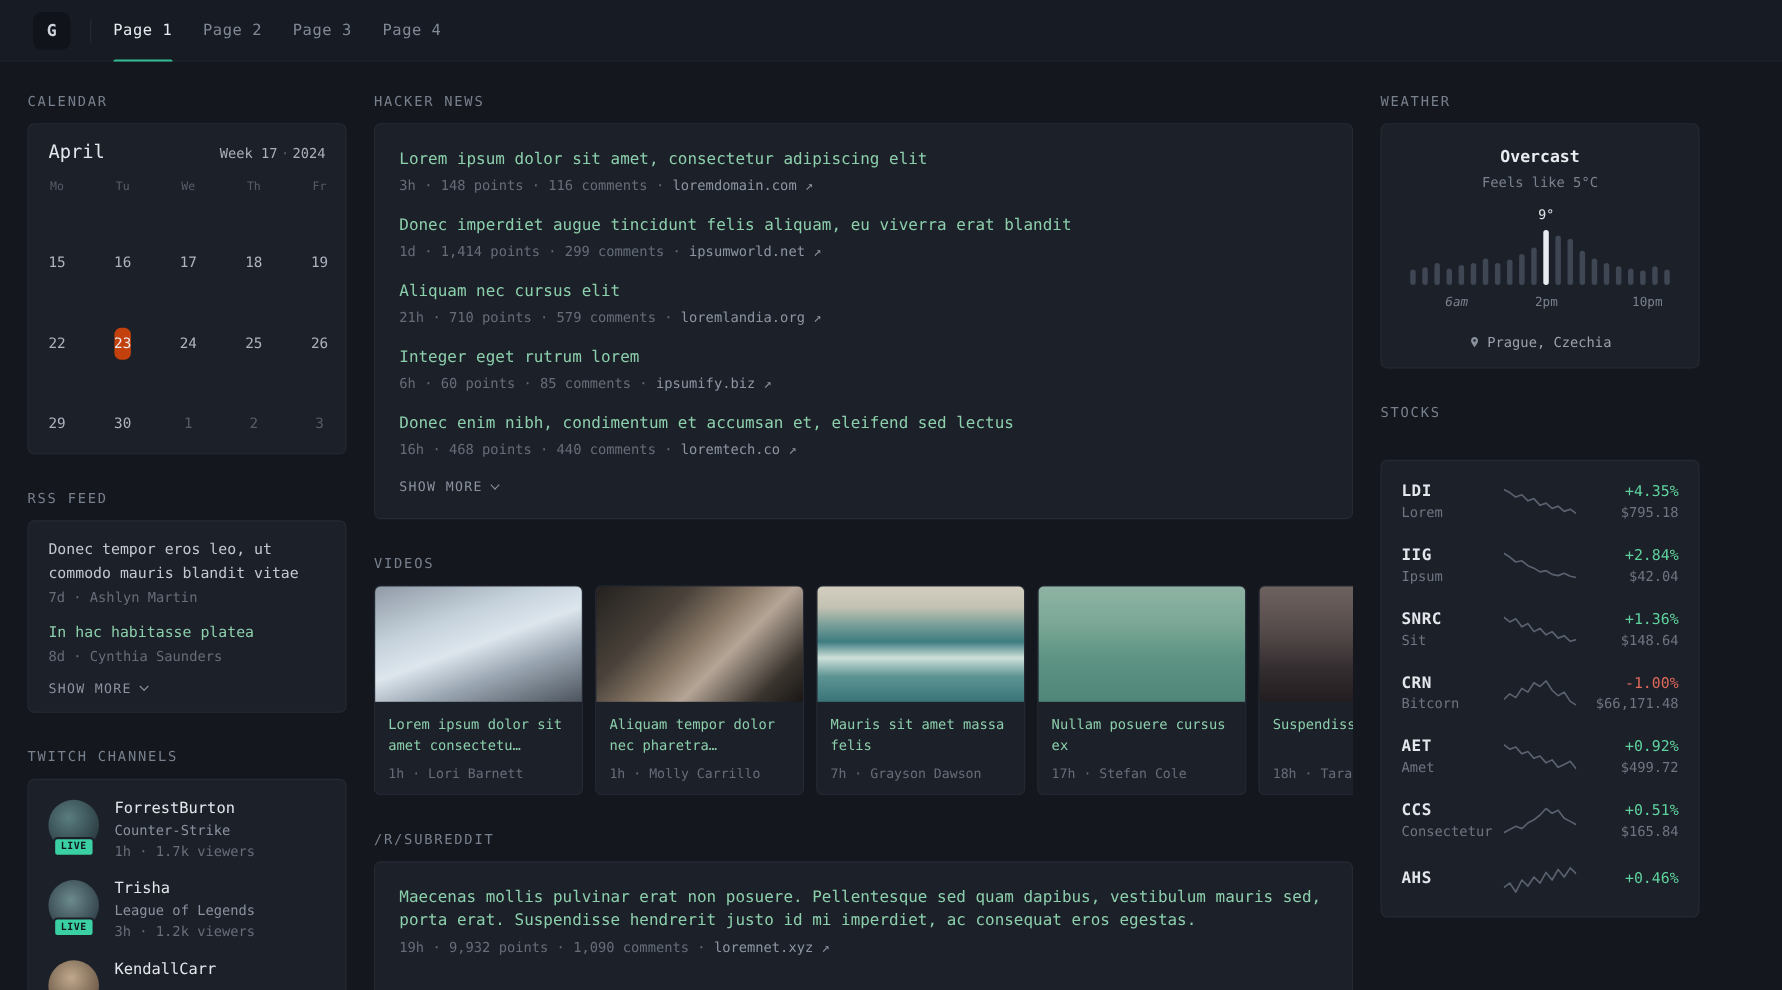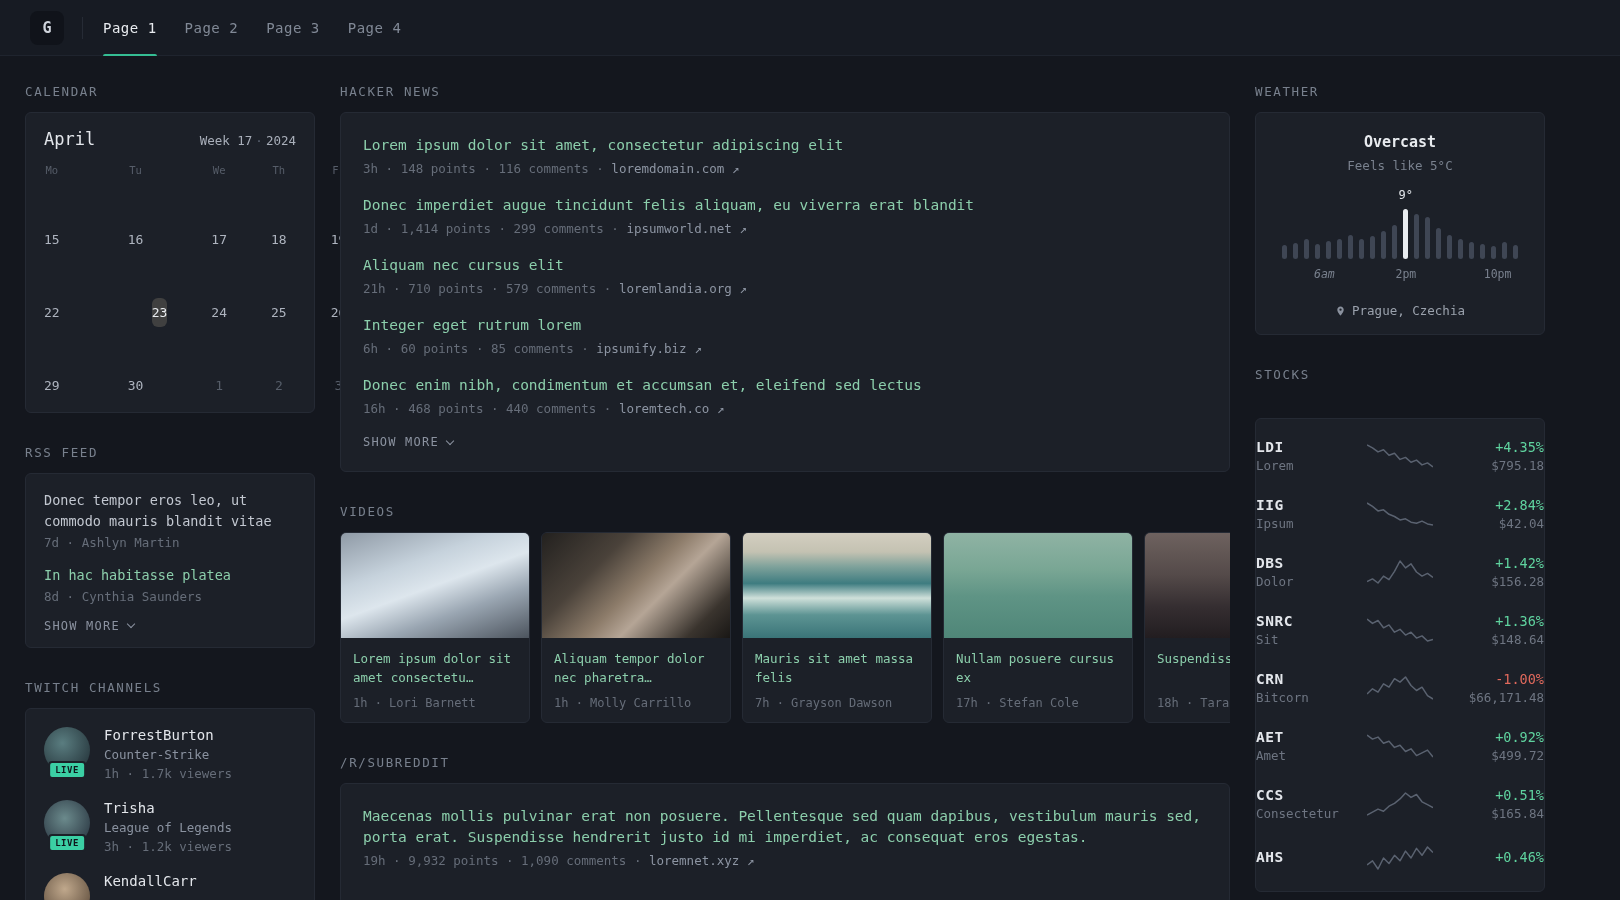--- a/index.html
+++ b/index.html
@@ -27,21 +27,21 @@
   
   .cal { padding:16px 18px 12px; }
   .cal-head { display:flex; justify-content:space-between; align-items:baseline; margin-bottom:8px; }
   .cal-month { font-size:17px; color:#e3e6eb; }
   .cal-week { font-size:12.5px; color:#a9afba; }
   .cal-week .dot { color:#596070; margin:0 3px; }
   .cal-grid { display:grid; grid-template-columns:repeat(7,1fr); row-gap:1px; text-align:center;gap:44px; }
   .cal-dow { font-size:10.5px; color:#565d69; padding:7px 0 5px; }
   .cal-day { font-size:13px; color:#aeb4bf; padding:7px 0; border-radius:6px; }
   .cal-day.dim { color:#565d69; }
-  .cal-day.sel { background:#404040; color:#e9ecf0;margin-left:48px; }
+  .cal-day.sel { background:#c2410c; color:#e9ecf0; }
   
   .rss { padding:16px 18px 14px; }
   .rss-item { margin-bottom:15px; }
   .rss-link { color:#8ccfac; font-size:13.5px; line-height:1.55; cursor:pointer; }
   .rss-link.read { color:#c3c8d1; }
   .rss-meta { color:#666d79; font-size:12.5px; margin-top:3px; }
   .show-more { color:#8b92a0; font-size:12px; letter-spacing:1.2px; display:flex; align-items:center; cursor:pointer; }
   .chev { display:inline-block; width:6px; height:6px; border-right:1.5px solid currentColor; border-bottom:1.5px solid currentColor; transform:rotate(45deg); margin-left:8px; margin-top:-3px; }
   
   .twitch { padding:18px; }
@@ -84,21 +84,21 @@
   .w-bars { display:flex; align-items:flex-end; justify-content:space-between; height:52px; }
   .wbar { width:5px; border-radius:3px; background:#3f4654; }
   .wbar.hl { background:#e9ecf0; }
   .w-times { position:relative; height:16px; margin-top:8px; }
   .w-time { position:absolute; transform:translateX(-50%); font-size:11.5px; color:#79818e; top:0; }
   .w-time:nth-child(1){ left:19%;font-style:italic; }
   .w-time:nth-child(2){ left:52.4%; }
   .w-time:nth-child(3){ left:90%; }
   .w-loc { display:flex; align-items:center; justify-content:center; gap:6px; margin-top:20px; color:#9aa1ac; font-size:12.5px; }
   
-  .stocks { padding:8px 0;margin-top:36px; }
+  .stocks { padding:8px 18px;margin-top:36px; }
   .stock-row { display:flex; align-items:center; padding:12px 0; }
   .st-info { flex:1; min-width:0; }
   .st-ticker { font-size:14.5px; color:#e3e6eb; font-weight:bold; letter-spacing:.5px; }
   .st-name { font-size:12.5px; color:#6e7582; margin-top:3px; white-space:nowrap; overflow:hidden; }
   .st-spark { flex:0 0 78px; display:flex; justify-content:center; }
   .st-spark svg { width:66px; height:26px; }
   .st-spark polyline { fill:none; stroke:#5a6270; stroke-width:1.5; stroke-linejoin:round; }
   .st-right { flex:1; text-align:right; }
   .st-change { font-size:13.5px; }
   .st-change.up { color:#5fd39f; }
@@ -413,35 +413,20 @@
               <svg viewBox="0 0 66 26">
                 <polyline points="0.0,2.0 5.5,5.4 11.0,9.9 16.5,8.8 22.0,13.3 27.5,15.5 33.0,18.9 38.5,17.8 44.0,21.2 49.5,22.3 55.0,20.1 60.5,22.9 66.0,24.0"></polyline>
               </svg>
             </div>
           <div class="st-right">
             <div class="st-change up">+2.84%</div>
             <div class="st-price">$42.04</div>
           </div>
         </div>
 
-        <div class="stock-row">
-          <div class="st-info">
-            <div class="st-ticker">DBS</div>
-            <div class="st-name">Dolor</div>
-          </div>
-          <div class="st-spark">
-              <svg viewBox="0 0 66 26">
-                <polyline points="0.0,22.6 5.5,19.9 11.0,24.0 16.5,17.1 22.0,20.6 27.5,12.3 33.0,2.0 38.5,8.9 44.0,4.8 49.5,13.0 55.0,17.1 60.5,14.4 66.0,18.5"></polyline>
-              </svg>
-            </div>
-          <div class="st-right">
-            <div class="st-change up">+1.42%</div>
-            <div class="st-price">$156.28</div>
-          </div>
-        </div>
 
         <div class="stock-row">
           <div class="st-info">
             <div class="st-ticker">SNRC</div>
             <div class="st-name">Sit</div>
           </div>
           <div class="st-spark">
               <svg viewBox="0 0 66 26">
                 <polyline points="0.0,2.0 5.5,6.4 11.0,3.5 16.5,10.8 22.0,7.9 27.5,15.2 33.0,12.3 38.5,18.1 44.0,15.2 49.5,21.1 55.0,18.9 60.5,24.0 66.0,22.5"></polyline>
               </svg>

